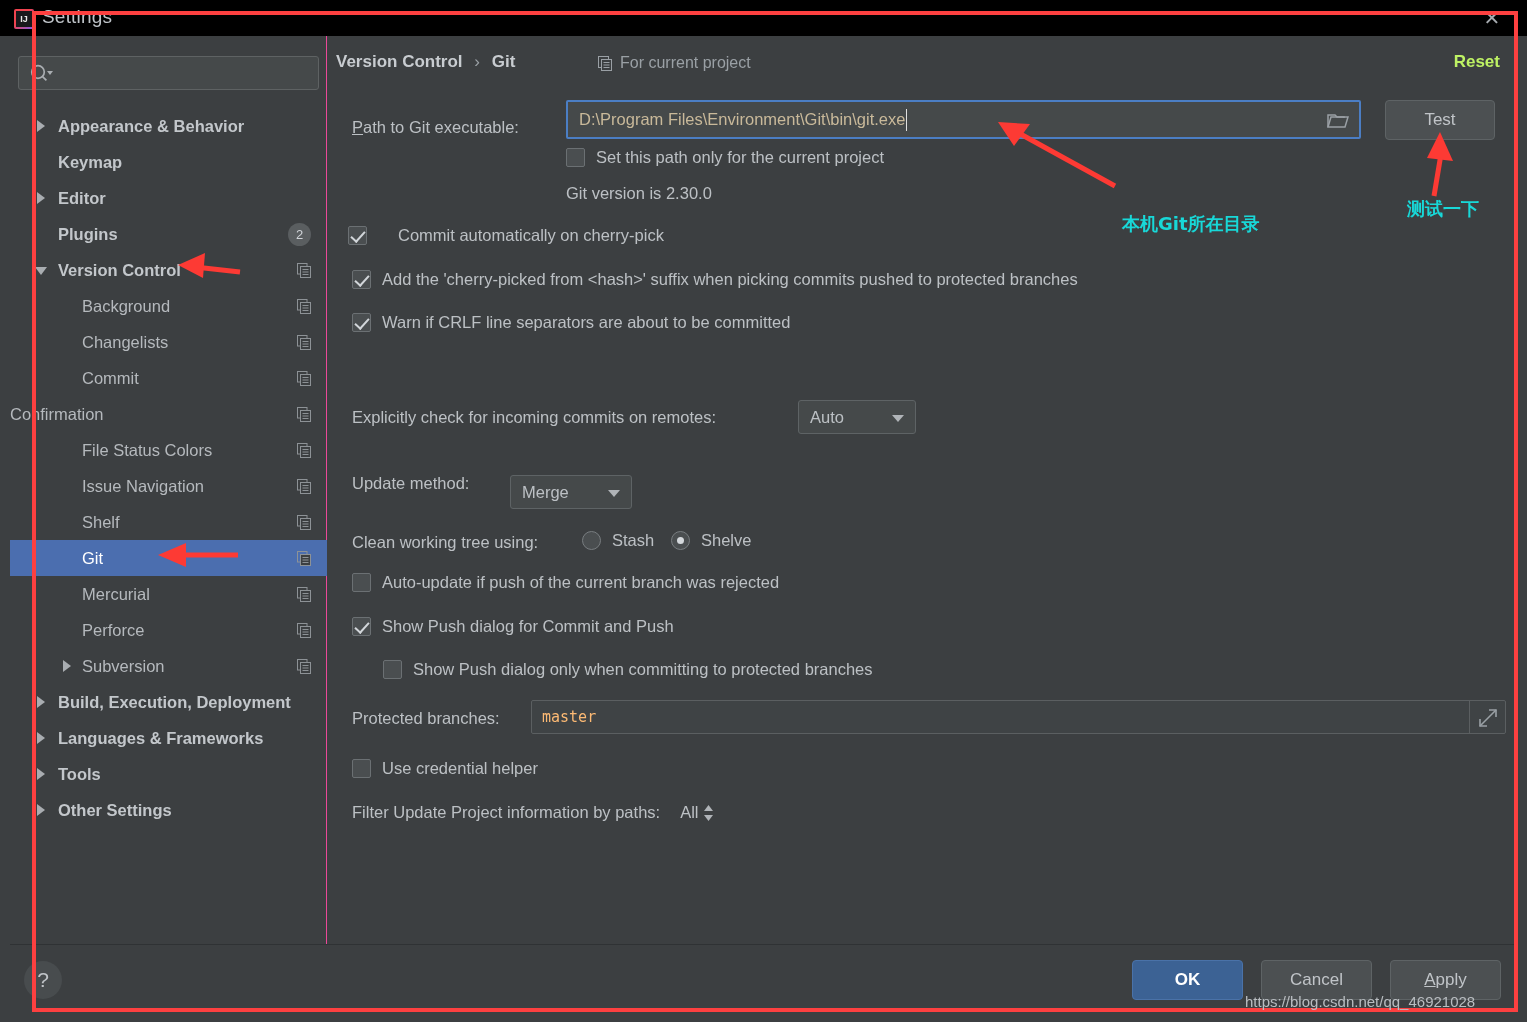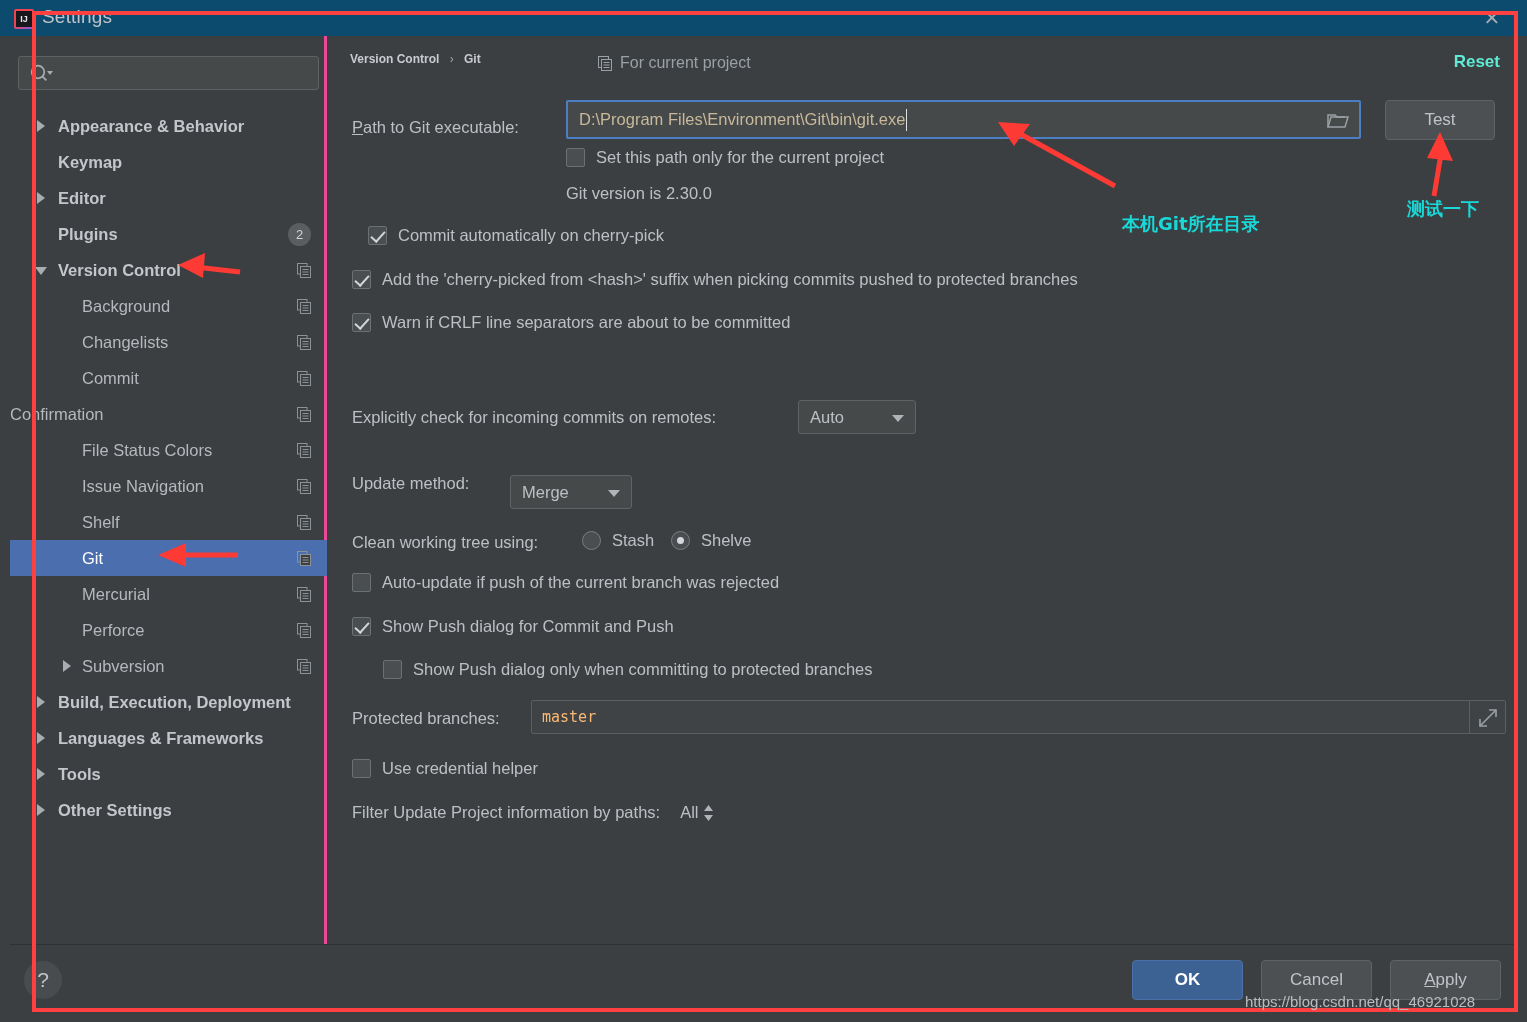--- a/index.html
+++ b/index.html
@@ -22,21 +22,21 @@
     width: 1486px; height: 1001px;
     border: 4px solid #fd4040;
     pointer-events: none;
     z-index: 60;
   }
 
   
   .titlebar {
     position: absolute; left: 0; top: 0;
     width: 1527px; height: 36px;
-    background: #0c4a6e;
+    background: #000000;
   }
   .ij-logo {
     position: absolute; left: 14px; top: 9px;
     width: 20px; height: 20px;
     background: linear-gradient(135deg,#f0434f 0%,#f0434f 40%,#7a5cf0 100%);
     border-radius: 2px;
   }
   .ij-logo::after {
     content: "IJ";
     position: absolute; left: 2px; top: 2px;
@@ -59,21 +59,21 @@
     font-size: 20px;
     line-height: 24px; text-align: center;
     cursor: pointer;
   }
 
   
   .sidebar {
     position: absolute; left: 10px; top: 36px;
     width: 317px; height: 908px;
     background: #3c3f41;
-    border-right: 3px solid #ec4899;
+    border-right: 1px solid #ec4899;
   }
   .search-box {
     position: absolute; left: 8px; top: 20px;
     width: 301px; height: 34px;
     background: #45494a;
     border: 1px solid #5e6263;
     border-radius: 3px;
   }
   .search-icon {
     position: absolute; left: 10px; top: 7px;
@@ -111,32 +111,32 @@
     width: 15px; height: 15px;
   }
 
   
   .main {
     position: absolute; left: 328px; top: 36px;
     width: 1190px; height: 908px;
     background: #3c3f41;
   }
   .breadcrumb {
-    position: absolute; left: 22px; top: 16px;
-    font-size: 12px; color: #c8ccd0; font-weight: bold;
+    position: absolute; left: 8px; top: 16px;
+    font-size: 17px; color: #c8ccd0; font-weight: bold;
   }
   .bc-sep { color: #9aa0a5; font-weight: normal; margin: 0 7px; }
   .scope-tag {
     position: absolute; left: 270px; top: 18px;
     font-size: 16px; color: #9aa0a5;
     display: flex; align-items: center; gap: 7px;
   }
   .reset-link {
     position: absolute; right: 18px; top: 16px;
-    font-size: 17px; font-weight: bold; color: #5eead4;
+    font-size: 17px; font-weight: bold; color: #bef264;
     cursor: pointer;
   }
 
   .row-label { font-size: 16.5px; color: #bcc0c4; }
   .mnemonic { text-decoration: underline; }
 
   .path-label { position: absolute; left: 24px; top: 82px; }
   .path-input {
     position: absolute; left: 238px; top: 64px;
     width: 795px; height: 39px;
@@ -552,21 +552,21 @@
 
     <div class="test-btn">Test</div>
 
     <div class="cbrow" style="left:238px; top:112px;">
       <span class="cbox" id="cb-setpath"></span>
       <span class="cb-label">Set this path only for the current project</span>
     </div>
 
     <div class="hint-text" style="left:238px; top:148px;">Git version is 2.30.0</div>
 
-    <div class="cbrow" style="left:40px; top:190px;">
+    <div class="cbrow" style="left:20px; top:190px;gap:20px;">
       <span class="cbox checked"></span>
       <span class="cb-label">Commit automatically on cherry-pick</span>
     </div>
     <div class="cbrow" style="left:24px; top:234px;">
       <span class="cbox checked"></span>
       <span class="cb-label">Add the 'cherry-picked from &lt;hash&gt;' suffix when picking commits pushed to protected branches</span>
     </div>
     <div class="cbrow" style="left:24px; top:277px;">
       <span class="cbox checked"></span>
       <span class="cb-label">Warn if CRLF line separators are about to be committed</span>

